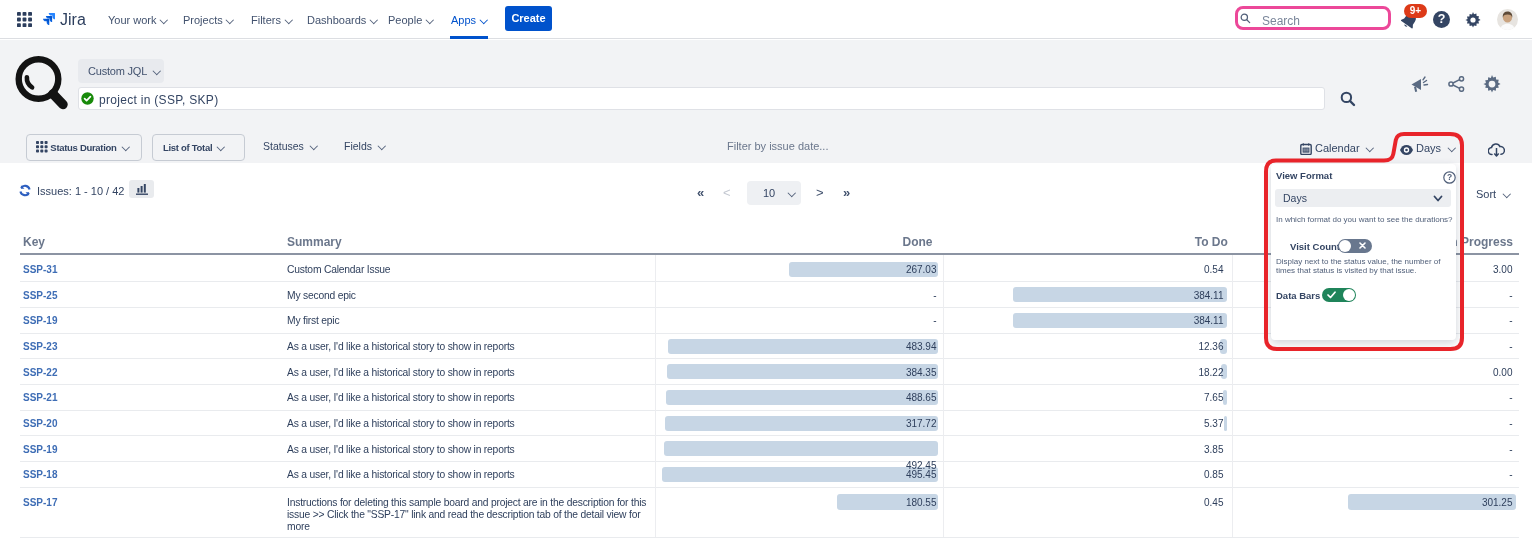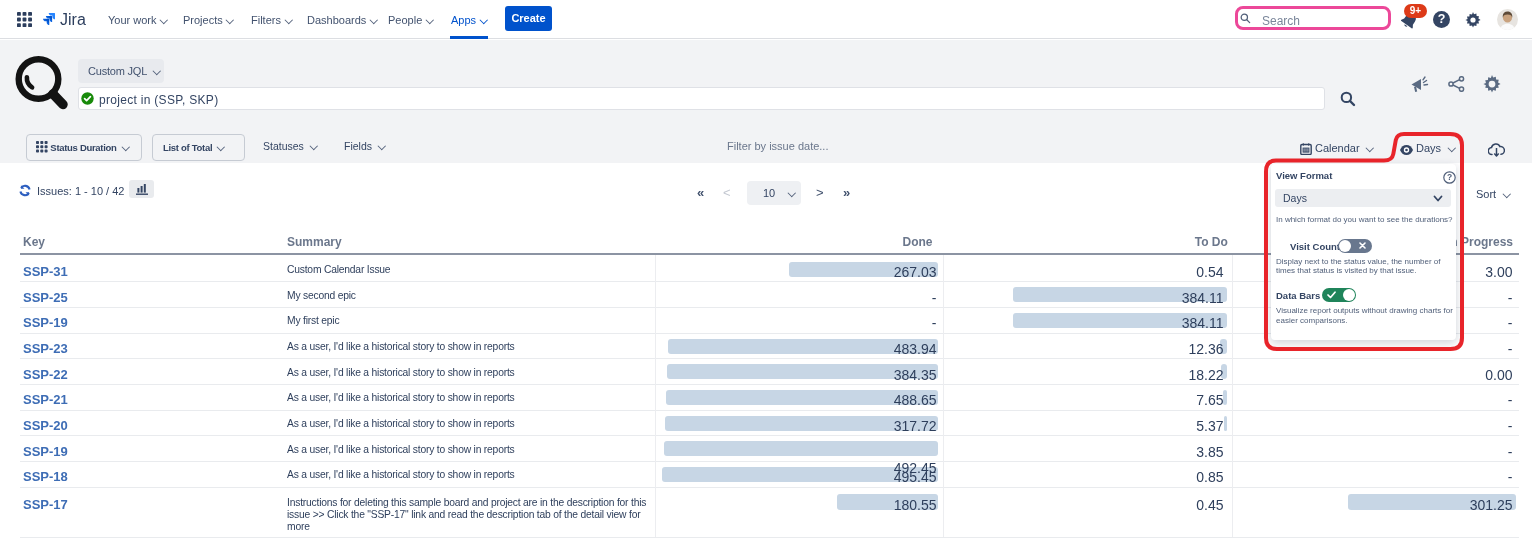--- a/index.html
+++ b/index.html
@@ -18,25 +18,25 @@
 
 #band{position:absolute;left:0;top:40px;width:1532px;height:123px;background:#f2f3f5}
 #jqlbtn{position:absolute;left:78px;top:59px;width:86px;height:24px;background:#e8eaee;border-radius:4px;font-size:11px;letter-spacing:-.2px;color:#42526e;line-height:24px;padding-left:10px;white-space:nowrap}
 #jqlinput{position:absolute;left:78px;top:87px;width:1247px;height:23px;background:#fff;border:1px solid #dfe1e6;border-radius:3px}
 #jqlinput .txt{position:absolute;left:20px;top:4.5px;font-size:12px;letter-spacing:.3px;color:#344563;white-space:nowrap}
 
 .tbtn{position:absolute;top:134px;height:27px;border:1px solid #c6cbd3;border-radius:4px;font-size:9.5px;letter-spacing:-.3px;font-weight:bold;color:#344563;line-height:25px;white-space:nowrap}
 .tdd{position:absolute;top:140px;font-size:10.5px;color:#344563;white-space:nowrap}
 
 .hdr{position:absolute;top:234.5px;font-size:12px;font-weight:bold;color:#6b778c;white-space:nowrap}
-.val{position:absolute;font-size:14px;color:#2e3f5c;white-space:nowrap;z-index:3}
+.val{position:absolute;font-size:10px;color:#2e3f5c;white-space:nowrap;z-index:3}
 .bar{position:absolute;height:15px;background:#c7d6e5;border-radius:3px;z-index:2}
 .rowline{position:absolute;left:20px;width:1499px;height:0;border-top:1px solid #e9ebee}
 .vline{position:absolute;width:0;border-left:1px solid #ecedf0;z-index:1}
-.key{position:absolute;left:23px;font-size:13px;font-weight:bold;color:#3e6db5;white-space:nowrap}
+.key{position:absolute;left:23px;font-size:10px;font-weight:bold;color:#3e6db5;white-space:nowrap}
 .summ{position:absolute;left:287px;font-size:10.3px;letter-spacing:-.2px;color:#2e3f5c;line-height:12px;white-space:nowrap}
 
 #panel{position:absolute;left:1271px;top:164px;width:185px;height:176px;background:#fff;border-radius:4px;box-shadow:0 3px 10px rgba(9,30,66,.2);z-index:10}
 #panel .lbl{position:absolute;font-size:9.5px;font-weight:bold;color:#344563;white-space:nowrap}
 #panel .hlp{position:absolute;font-size:8px;color:#505f79;line-height:9.7px;white-space:nowrap}
 #pselect{position:absolute;left:4px;top:25px;width:176px;height:18px;background:#eceef1;border-radius:3px;font-size:10.5px;color:#344563;line-height:18px;padding-left:8px}
 .toggle{position:absolute;height:14px;border-radius:8px}
 .knob{position:absolute;width:12px;height:12px;border-radius:50%;background:#fff}
 #redann{position:absolute;left:0;top:0;z-index:20;pointer-events:none}
 svg{display:block}
@@ -321,16 +321,15 @@
 <svg class="abs" style="left:88px;top:78px" width="7" height="7" viewBox="0 0 7 7">
       <path d="M1 1l5 5M6 1l-5 5" stroke="#fff" stroke-width="1.6" stroke-linecap="round"></path>
     </svg>
 <div class="hlp" style="left:5px;top:92.5px">Display next to the status value, the number of<br>times that status is visited by that issue.</div>
 <div class="lbl" style="left:5px;top:126px">Data Bars</div>
 <div class="toggle" style="left:51px;top:123.5px;width:34px;background:#1f845a"></div>
 <div class="knob" style="left:72px;top:124.5px"></div>
 <svg class="abs" style="left:56px;top:127px" width="9" height="8" viewBox="0 0 9 8">
       <path d="M1 4l2.5 2.5L8 1.2" fill="none" stroke="#fff" stroke-width="1.7" stroke-linecap="round" stroke-linejoin="round"></path>
     </svg>
-<div class="hlp" style="left:5px;top:142px">Visualize report outputs without drawing charts for<br>easier comparisons.</div>
 </div>
 <svg id="redann" width="1532" height="548" viewBox="0 0 1532 548">
 <path d="M1276 160.5 L1384 160.5 C1390 160.5 1392.5 158.5 1393.3 154 L1395.8 140 C1396.8 135.5 1399.5 134 1404 134 L1450 134 C1458 134 1462 137.5 1462 145 L1462 338 C1462 345.5 1458 349 1450.5 349 L1277 349 C1269.5 349 1266 345.5 1266 338 L1266 171.5 C1266 164 1269.5 160.5 1276 160.5 Z" fill="none" stroke="#e8242a" stroke-width="4" stroke-linejoin="round"></path>
 </svg>
 </body></html>

